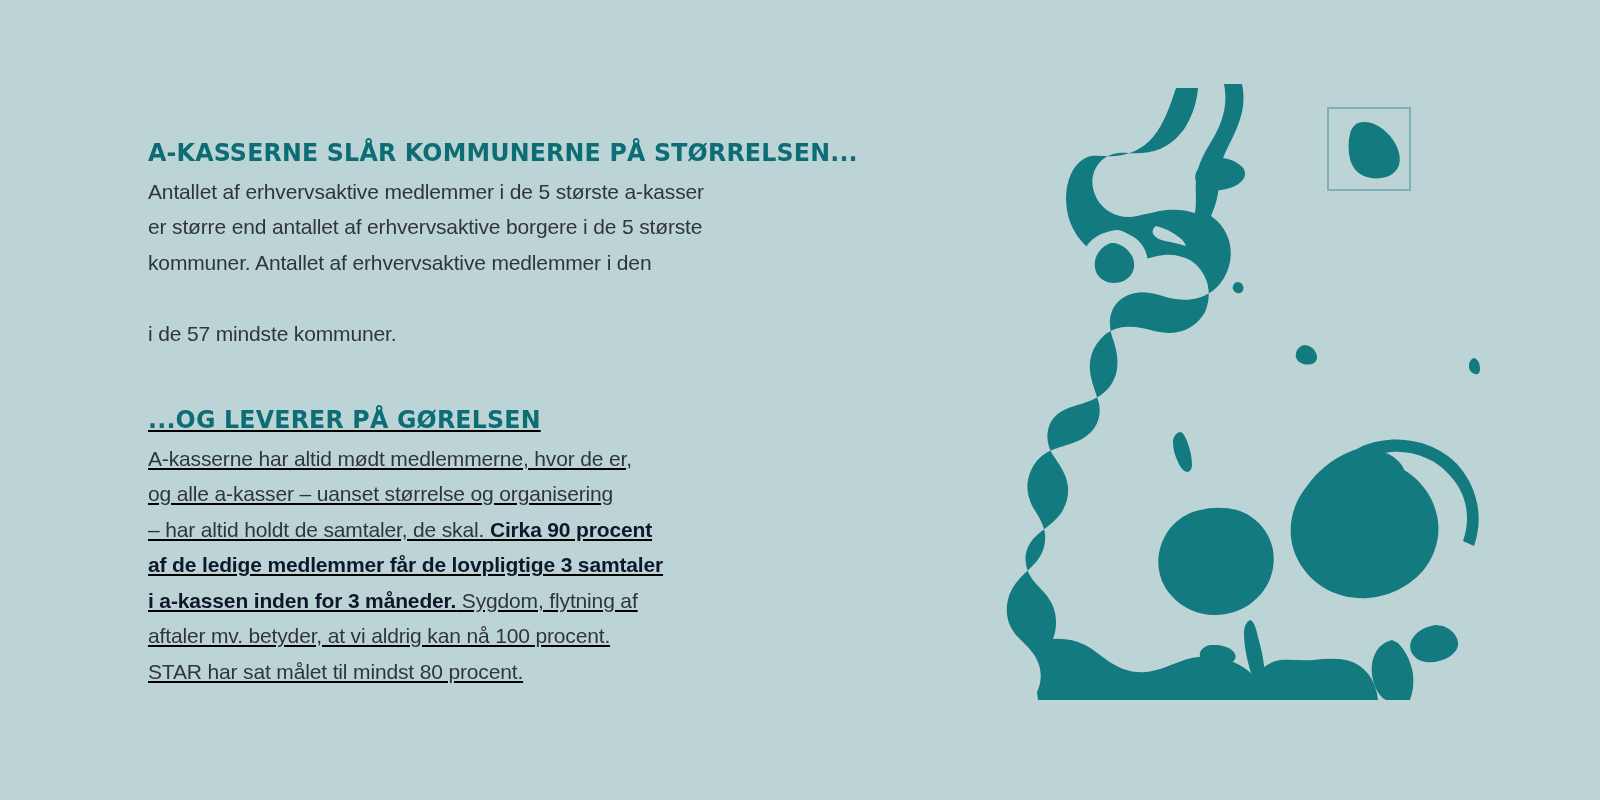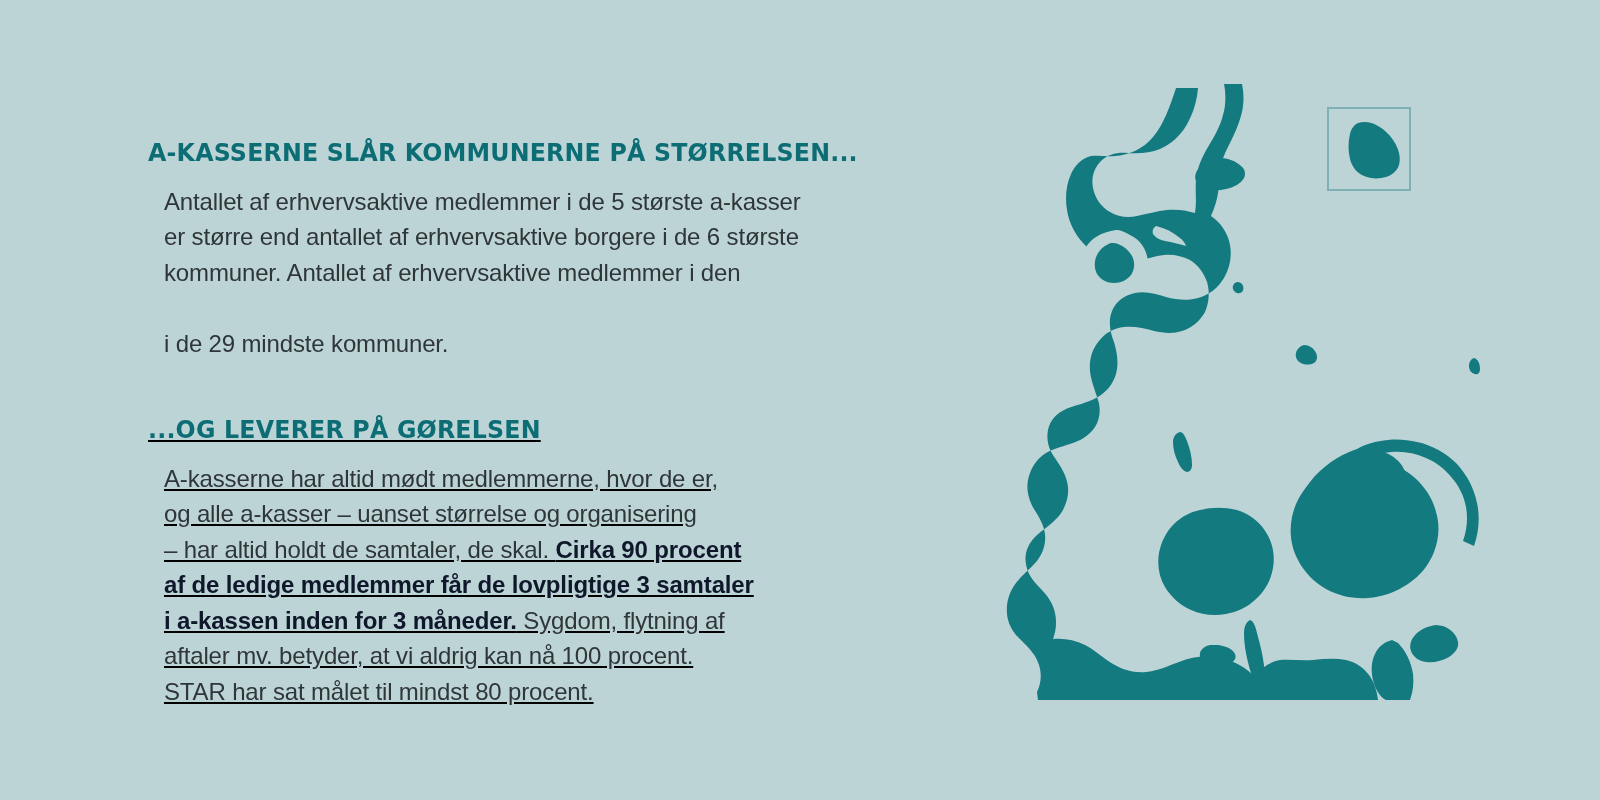--- a/index.html
+++ b/index.html
@@ -38,24 +38,24 @@
     line-height: 1.16;
     margin: 0 0 6px 0;
     white-space: nowrap;
     transform: scaleX(0.93);
     transform-origin: left center;
   }
 
   .block-body {
     color: #2f3638;
     font-family: "Liberation Sans", sans-serif;
-    font-size: 24px;
+    font-size: 21px;
     font-weight: 400;
     line-height: 35.5px;
-    margin: 16px;
+    margin: 0;
     letter-spacing: -0.15px;
   }
   .block-body .strong {
     font-weight: 700;
     color: #0f172a;
   }
 
   .block-two {
     margin-top: 54px;
     text-decoration: underline;
@@ -94,21 +94,21 @@
 </style>
 </head>
 <body>
 
 <div id="infographic">
 
   <div class="text-column">
 
     <div class="block block-one">
       <h2 class="block-heading">A-KASSERNE SLÅR KOMMUNERNE PÅ STØRRELSEN...</h2>
-      <p class="block-body"><span>Antallet af erhvervsaktive medlemmer i de 5 største a-kasser</span><br><span>er større end antallet af erhvervsaktive borgere i de 6 største</span><br><span>kommuner. Antallet af erhvervsaktive medlemmer i den</span><br><br><span>i de 29 mindste kommuner.</span></p>
+      <p class="block-body"><span>Antallet af erhvervsaktive medlemmer i de 5 største a-kasser</span><br><span>er større end antallet af erhvervsaktive borgere i de 5 største</span><br><span>kommuner. Antallet af erhvervsaktive medlemmer i den</span><br><br><span>i de 57 mindste kommuner.</span></p>
     </div>
 
     <div class="block block-two">
       <h2 class="block-heading">...OG LEVERER PÅ GØRELSEN</h2>
       <p class="block-body"><span>A-kasserne har altid mødt medlemmerne, hvor de er,</span><br><span>og alle a-kasser – uanset størrelse og organisering</span><br><span>– har altid holdt de samtaler, de skal. <b class="strong">Cirka 90 procent</b></span><br><span class="strong">af de ledige medlemmer får de lovpligtige 3 samtaler</span><br><span><b class="strong">i a-kassen inden for 3 måneder.</b> Sygdom, flytning af</span><br><span>aftaler mv. betyder, at vi aldrig kan nå 100 procent.</span><br><span>STAR har sat målet til mindst 80 procent.</span></p>
     </div>
 
   </div>
 
   <div class="source-credit">Kilde: DAK på baggrund af tal fra DST og STAR.</div>

